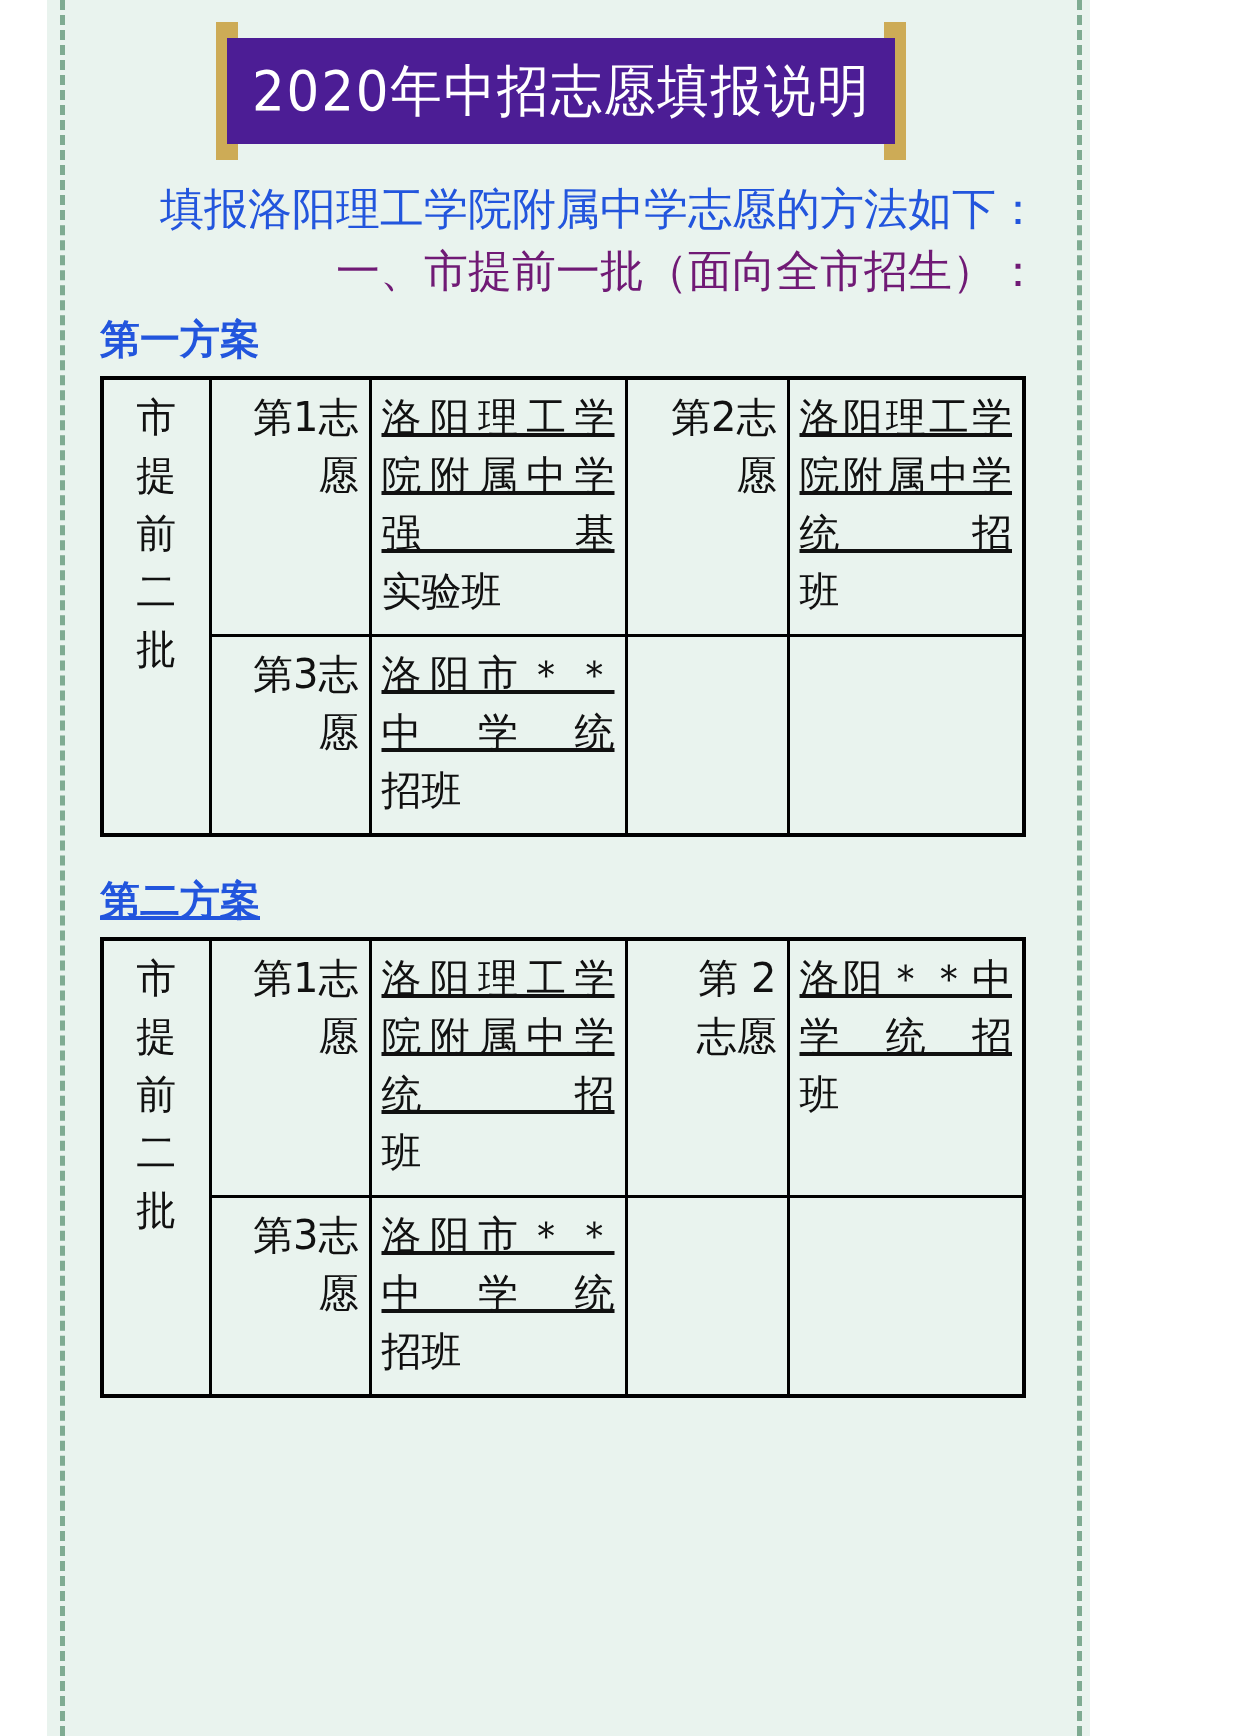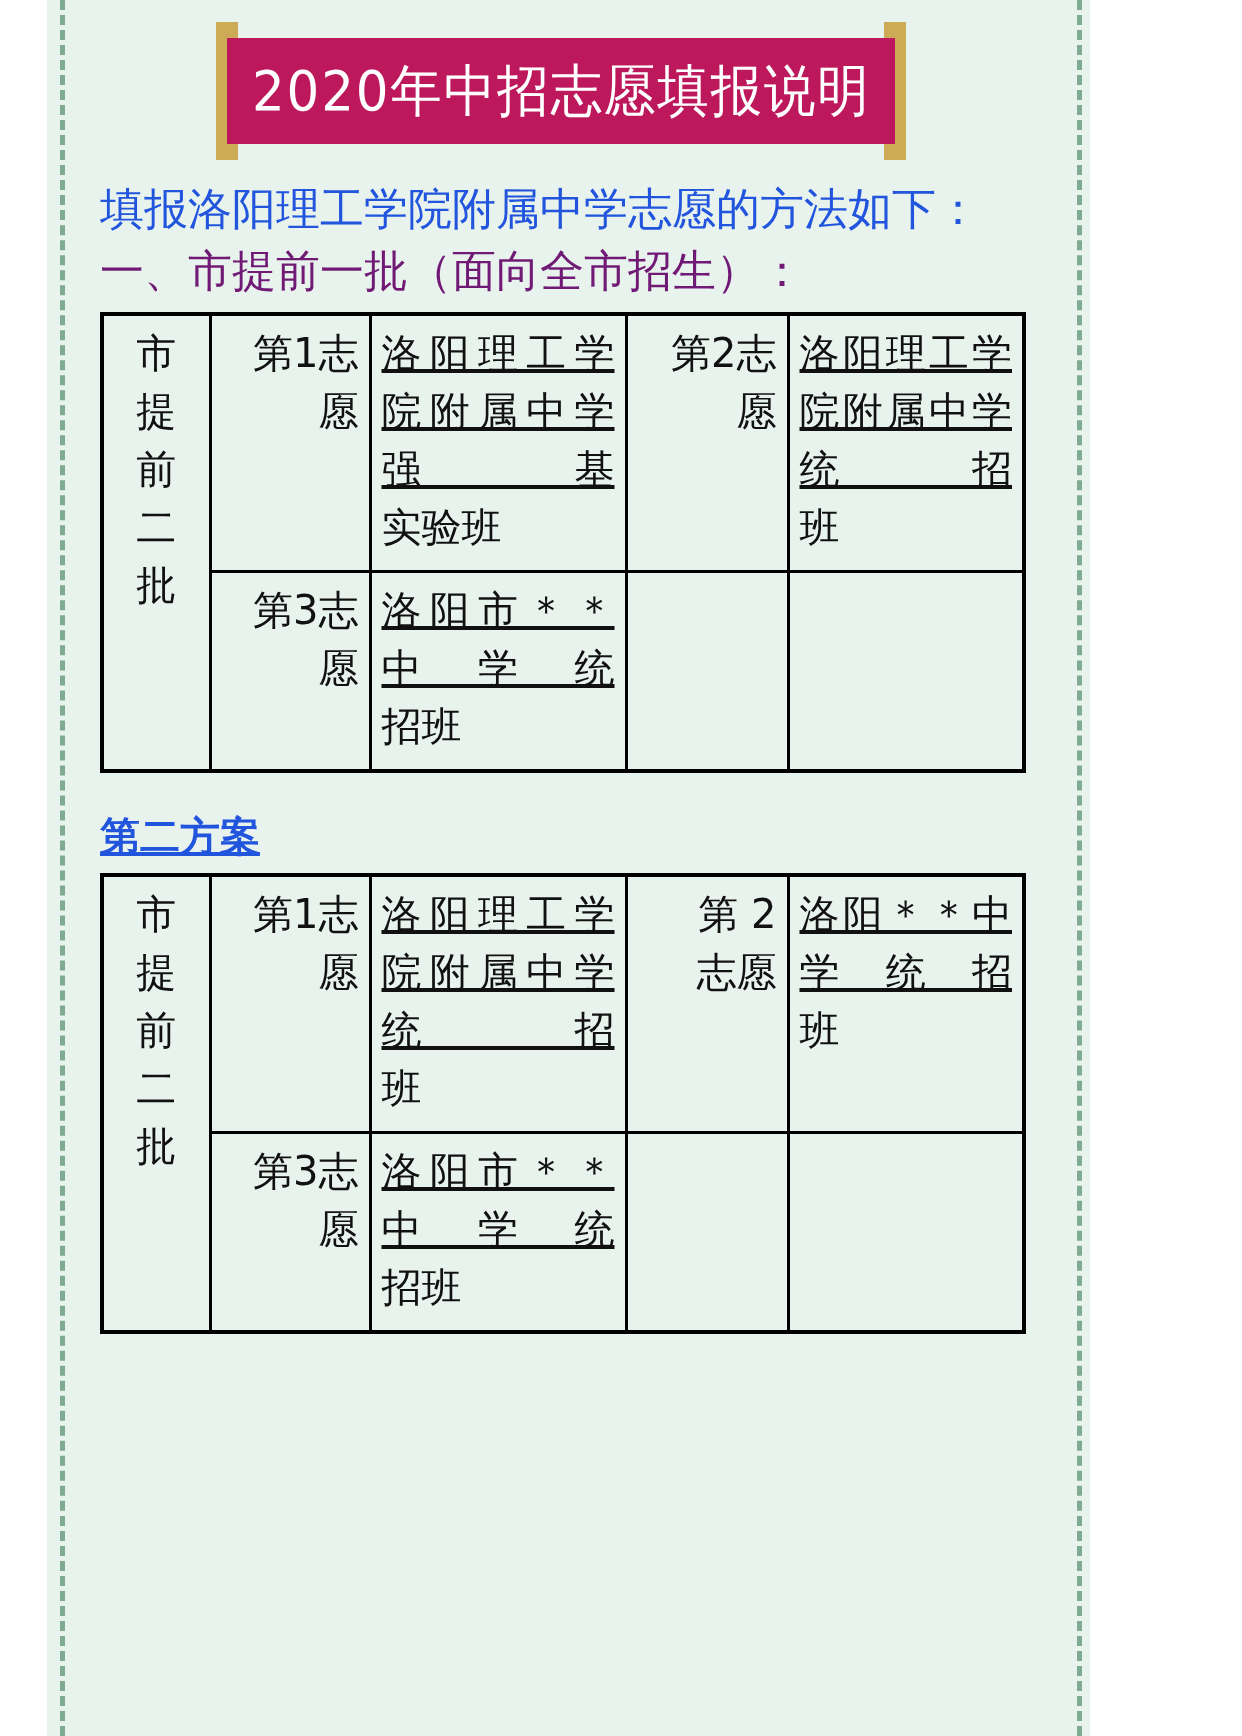--- a/index.html
+++ b/index.html
@@ -51,21 +51,21 @@
     background: #cdab56;
   }
   .bar-left  { left: 0; }
   .bar-right { right: 0; }
   #banner {
     position: absolute;
     left: 11px;
     top: 16px;
     width: 668px;
     height: 106px;
-    background: #be185d;
+    background: #4c1d95;
     display: flex;
     align-items: center;
     justify-content: center;
   }
   #banner-title {
     color: #ffffff;
     font-size: 56px;
     line-height: 1;
     letter-spacing: 2px;
     transform: scaleX(0.92);
@@ -78,20 +78,21 @@
     position: absolute;
     left: 53px;
     top: 178px;
     width: 940px;
   }
   .line {
     font-size: 44px;
     line-height: 62px;
     white-space: nowrap;
     font-family: "DejaVu Sans", "Liberation Sans", sans-serif;
+    text-align: right;
   }
   .blue  { color: #2255dd; }
   .red   { color: #701a75; }
   .indent { text-indent: 62px; }
 
   #para-1 { margin-top: 6px; }
   .para-body {
     font-size: 44px;
     line-height: 64px;
     color: #111111;
@@ -192,20 +193,21 @@
 
   <div id="content">
 
     <div class="line blue">填报洛阳理工学院附属中学志愿的方法如下：</div>
 
     <div class="line red">一、市提前一批（面向全市招生）：</div>
 
 
 
 
+    <div class="scheme-label">第一方案</div>
 
     <table class="vol">
       <colgroup>
         <col class="col-a">
           <col class="col-b">
           <col class="col-c">
           <col class="col-d">
           <col class="col-e">
       </colgroup>
       <tbody>

